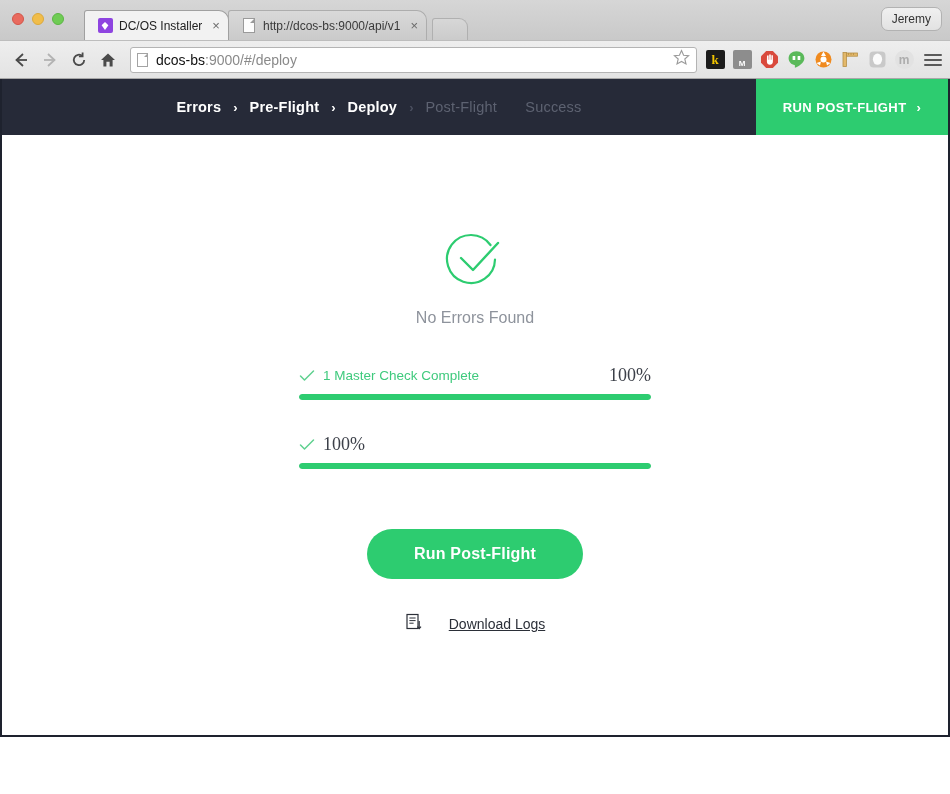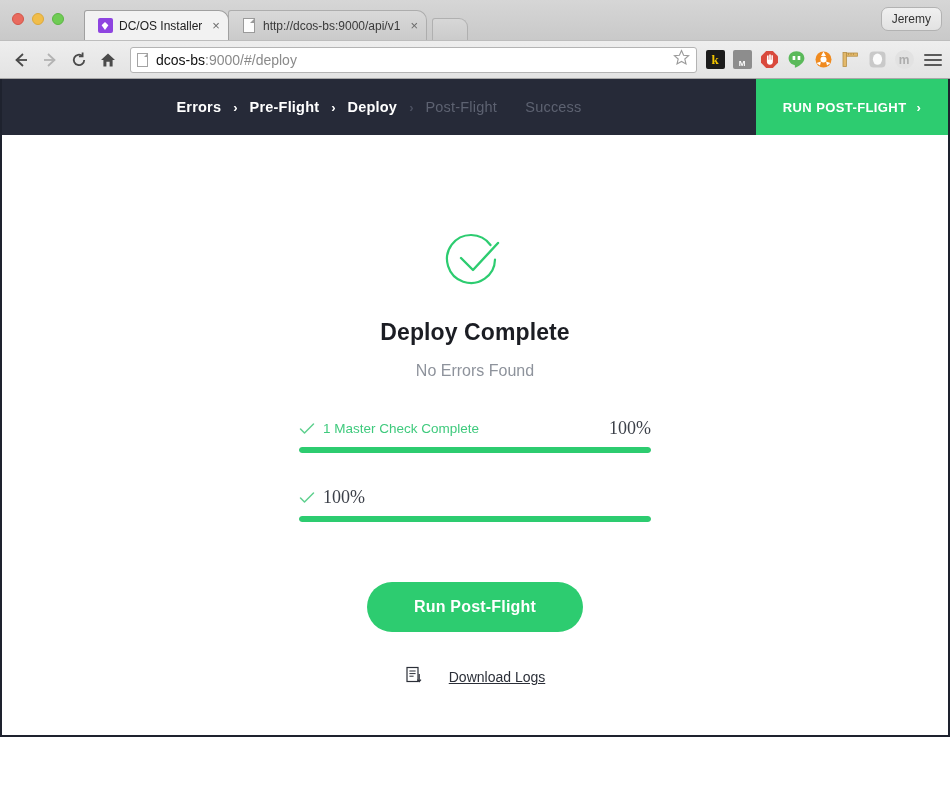--- a/index.html
+++ b/index.html
@@ -404,21 +404,20 @@
 
     <div class="content">
 
       <span class="check-circle">
         <svg width="70" height="70" viewBox="0 0 70 70">
           <path d="M50.5 22 A24 24 0 1 0 55 36.5" fill="none" stroke="#2dcc70" stroke-width="2.2" stroke-linecap="round"></path>
           <polyline points="21,35 33,47 58,20" fill="none" stroke="#2dcc70" stroke-width="2.4" stroke-linecap="round" stroke-linejoin="round"></polyline>
         </svg>
       </span>
 
-      <div class="h1">Deploy Complete</div>
       <div class="h2">No Errors Found</div>
 
       <div class="bars">
 
         <div class="bar-block">
           <div class="bar-head">
             <span class="bar-check">
               <svg width="16" height="14" viewBox="0 0 16 14">
                 <polyline points="1.5,7 5.5,11 14.5,2" fill="none" stroke="#5fd08f" stroke-width="1.5" stroke-linecap="round" stroke-linejoin="round"></polyline>
               </svg>

